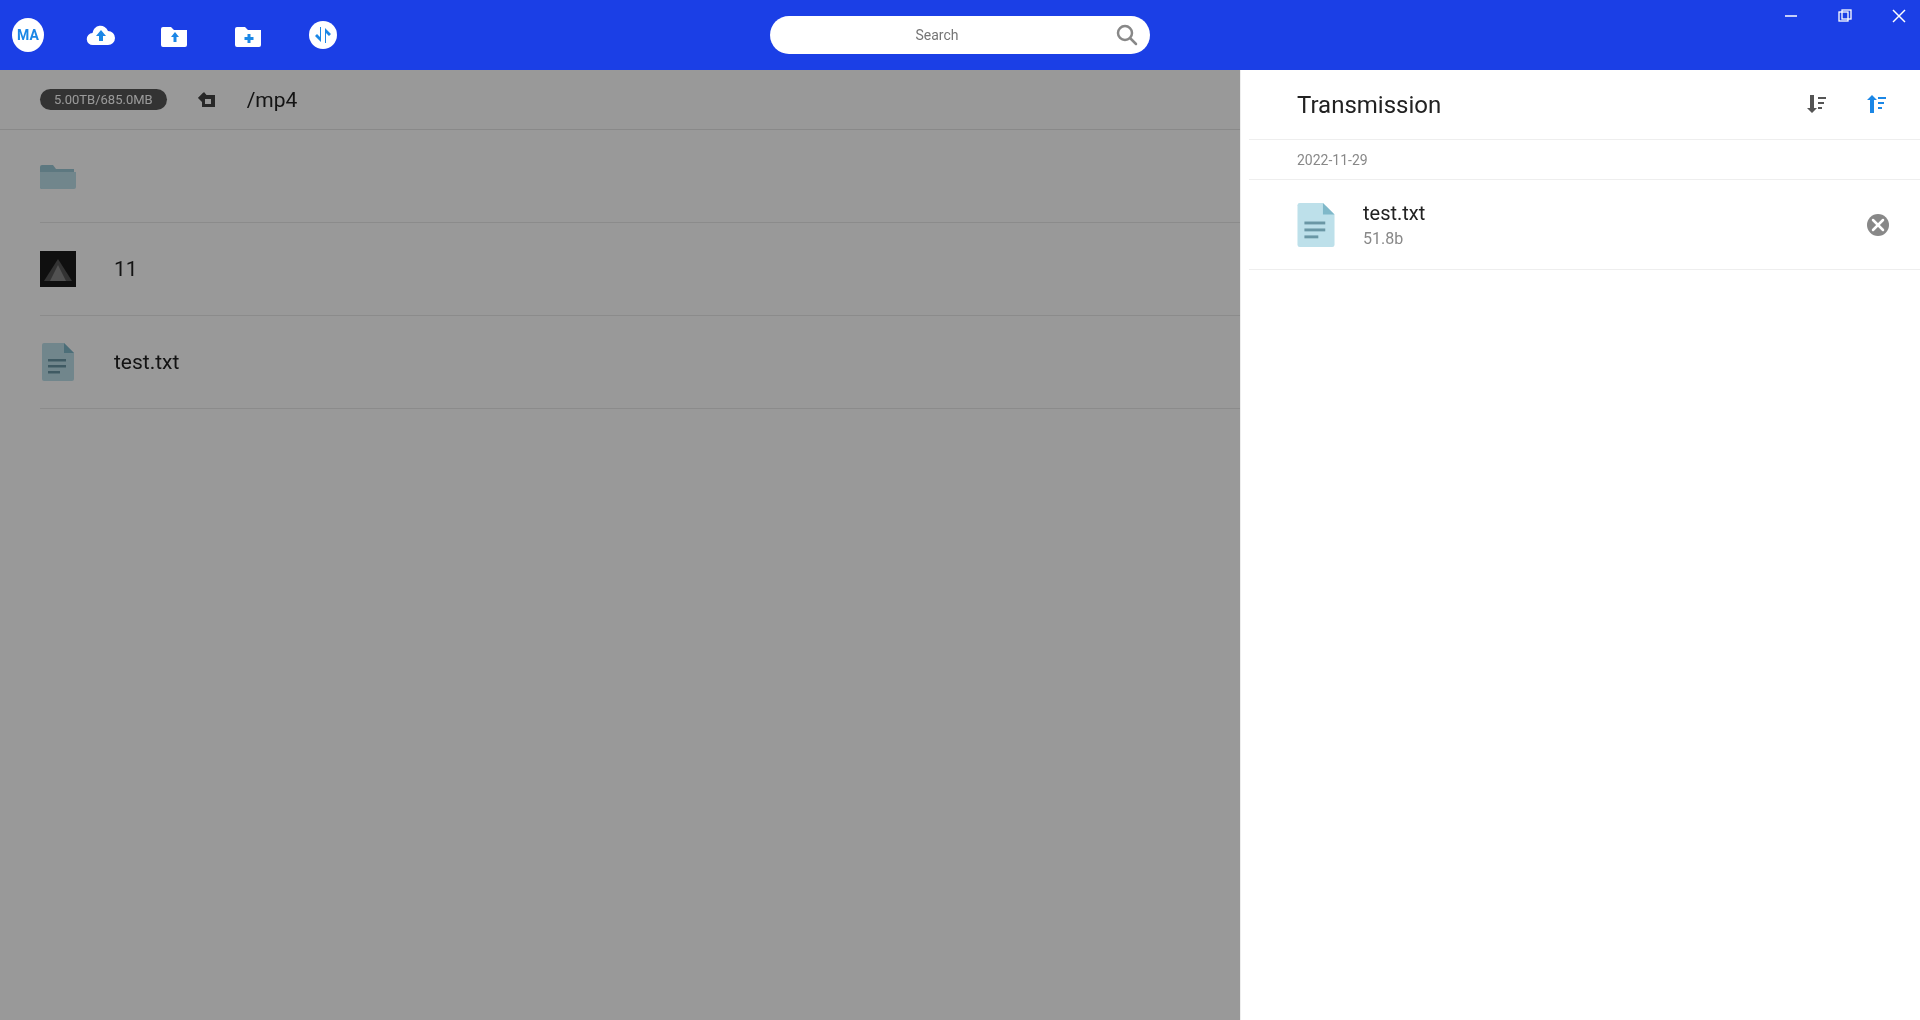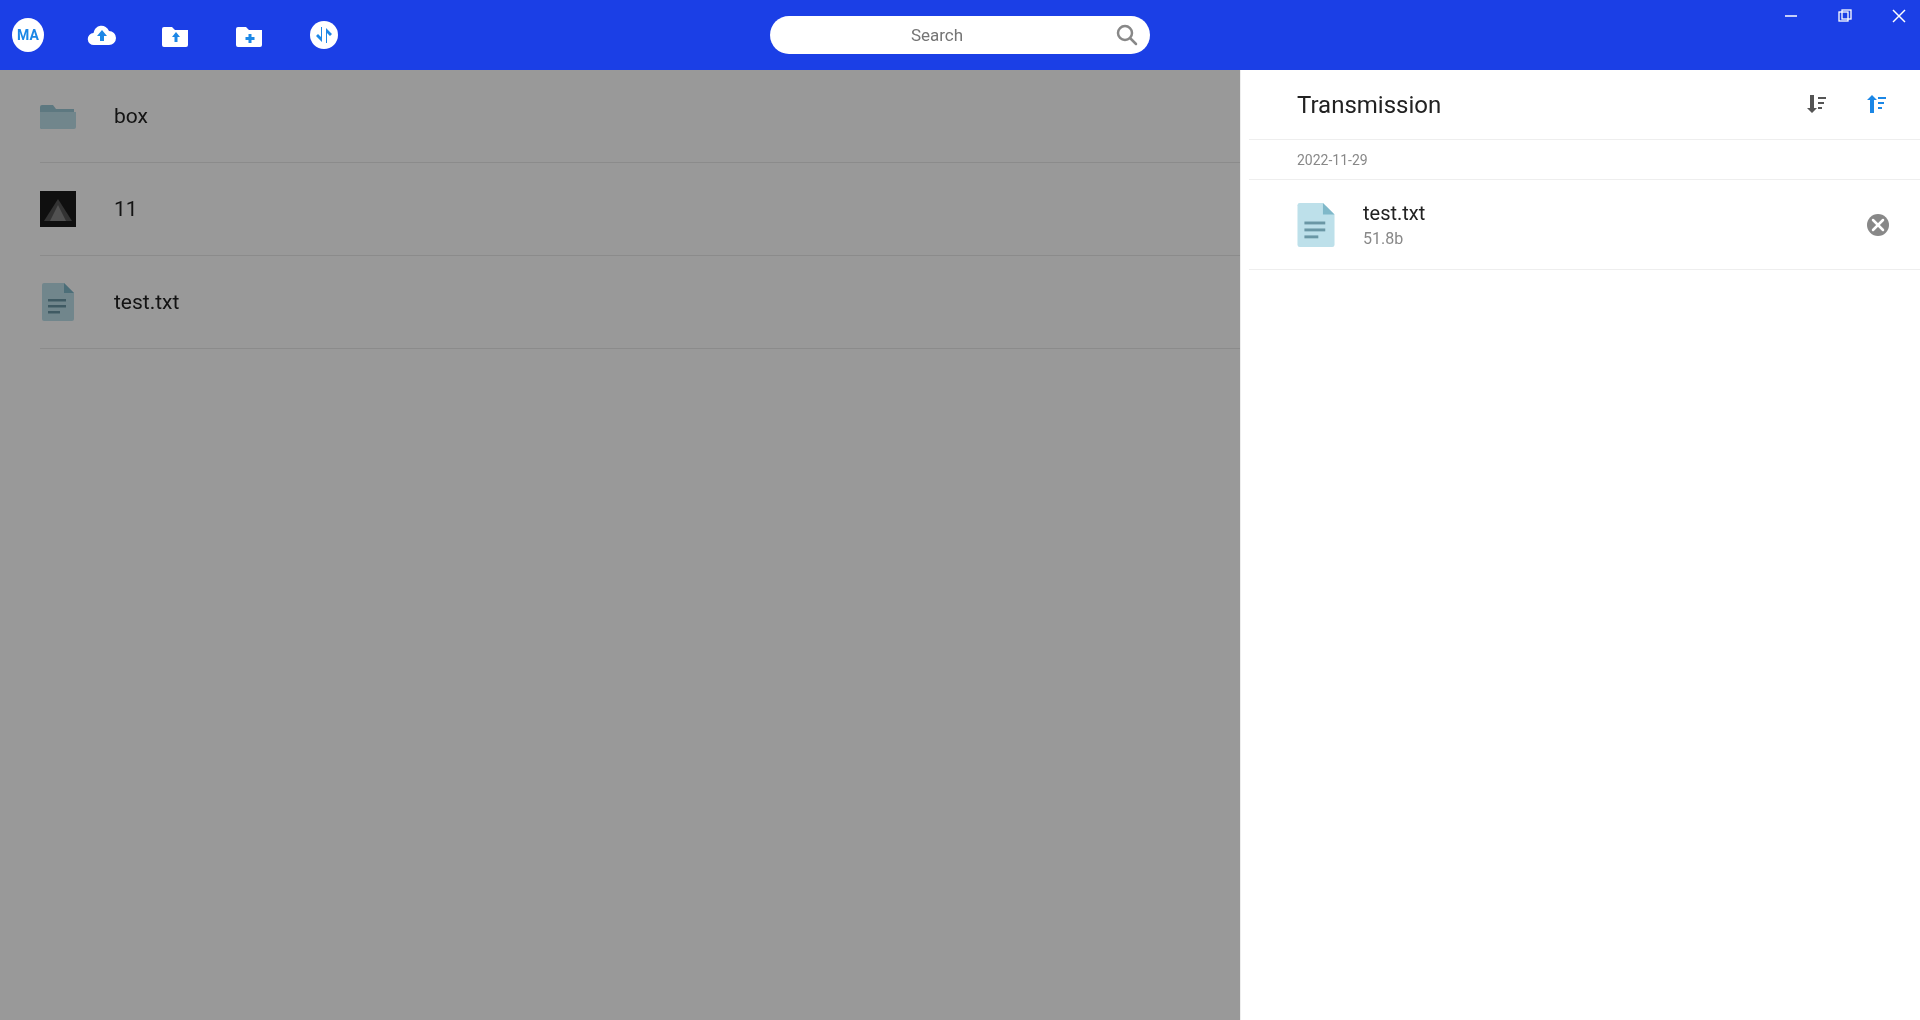--- a/index.html
+++ b/index.html
@@ -7,35 +7,35 @@
 
   
   .topbar {
     height: 70px;
     background: #1b3fe6;
     display: flex;
     align-items: center;
     position: relative;
   }
   .topbar-left { display: flex; align-items: center; gap: 42px; padding-left: 12px; }
-  .top-icon { width: 32px; height: 40px; display: flex; align-items: center; justify-content: center; cursor: pointer; }
+  .top-icon { width: 32px; height: 40px; display: flex; align-items: center; cursor: pointer; }
   .logo-circle {
     width: 34px; height: 34px; border-radius: 50%;
     background: #fff; color: #1b87e6; font-weight: 700; font-size: 14px;
     display: flex; align-items: center; justify-content: center;
   }
   .search-wrap {
     position: absolute; left: 50%; transform: translateX(-50%);
     width: 380px; height: 38px;
     background: #fff; border-radius: 20px;
     display: flex; align-items: center;
   }
   .search-input {
     flex: 1; border: none; outline: none; background: transparent;
-    text-align: center; font-size: 17px; color: #000000;
+    text-align: center; font-size: 14px; color: #000000;
   }
   .search-btn { width: 46px; display: flex; align-items: center; justify-content: center; cursor: pointer; }
   .win-controls {
     position: absolute; right: 8px; top: 6px;
     display: flex; gap: 28px;
   }
   .win-btn { width: 26px; height: 20px; display: flex; align-items: center; justify-content: center; cursor: pointer; }
 
   
   .main {
@@ -174,31 +174,48 @@
       <svg width="14" height="14" viewBox="0 0 14 14">
         <line x1="1" y1="1" x2="13" y2="13" stroke="#fff" stroke-width="1.5"></line>
         <line x1="13" y1="1" x2="1" y2="13" stroke="#fff" stroke-width="1.5"></line>
       </svg>
     </div>
   </div>
 </div>
 
 <div class="main">
 
+  <div class="pathbar">
+    <span class="storage-pill">5.00TB/685.0MB</span>
+    <span class="up-btn">
+      <svg width="22" height="22" viewBox="0 0 22 22">
+        <path fill="#444" d="M6 3l-5 5 5 5V9h8v8h4V5H6z" transform="translate(2,2)"></path>
+        <path fill="#444" d="M4 14l6-6v4h8v6h-4v-2H10v4z" transform="scale(1)" opacity="0"></path>
+        <path fill="#444" d="M4 3h3v12h10v3H4z" opacity="0"></path>
+        <path fill="#444" d="M11 3 5 9l6 6v-4h7v8h3V5h-10z" opacity="0"></path>
+
+        <path fill="#444" d="M9 4 3 10h4v8h10v-3H10v-5h4z" opacity="0"></path>
+        <path fill="#444" d="M10 3 4 9l6 6v-4h6v7h3V5H10z" opacity="0"></path>
+      </svg>
+      <svg width="22" height="22" viewBox="0 0 22 22" style="margin-top:-22px">
+        <path fill="#444" d="M9 4 3 10h4v9h11v-3H10v-6h4z"></path>
+      </svg>
+    </span>
+    <span class="path-text">/mp4</span>
+  </div>
 
   <div class="file-list">
 
     <div class="file-row">
       <div class="file-icon-box">
         <svg width="36" height="30" viewBox="0 0 36 30">
           <path fill="#9cc9d6" d="M2 4h11l3 4h18v18a2 2 0 0 1-2 2H2a2 2 0 0 1-2-2V6a2 2 0 0 1 2-2z"></path>
           <path fill="#bde0ea" d="M0 11h36v15a2 2 0 0 1-2 2H2a2 2 0 0 1-2-2z"></path>
         </svg>
       </div>
-      <span class="file-name">box</span>
       <span class="file-date"></span>
     </div>
 
     <div class="file-row">
       <div class="file-icon-box">
         <svg width="36" height="36" viewBox="0 0 36 36">
           <rect width="36" height="36" fill="#1a1a1a"></rect>
           <path fill="#555" d="M4 30 L18 8 L32 30 Z"></path>
           <path fill="#888" d="M10 30 L18 14 L26 30 Z"></path>
         </svg>

